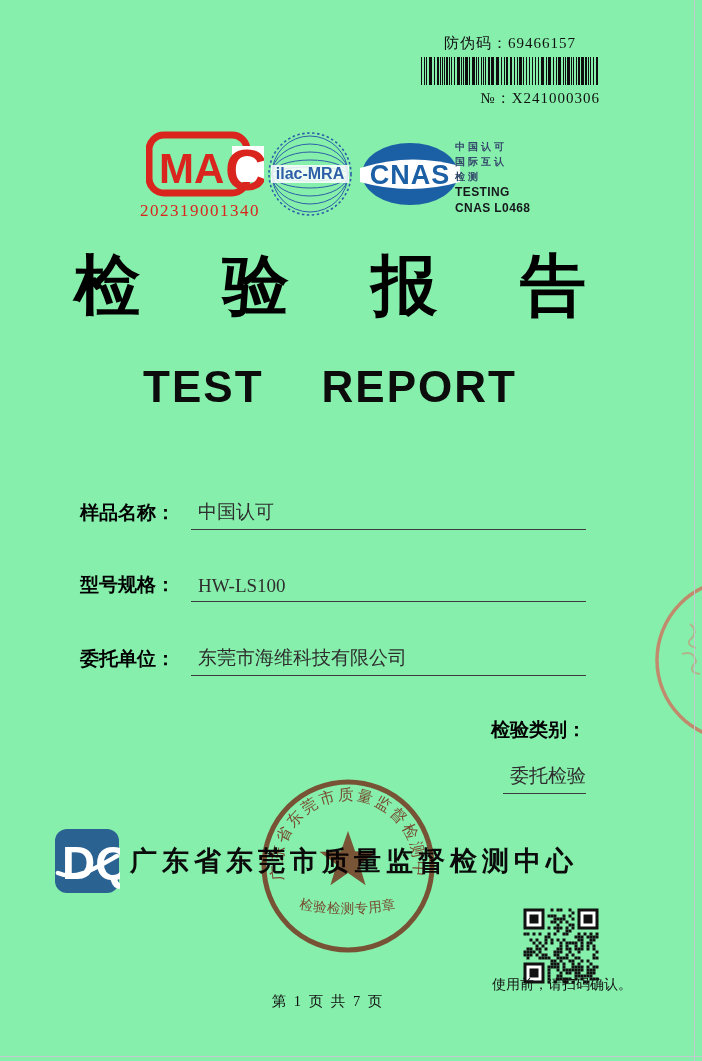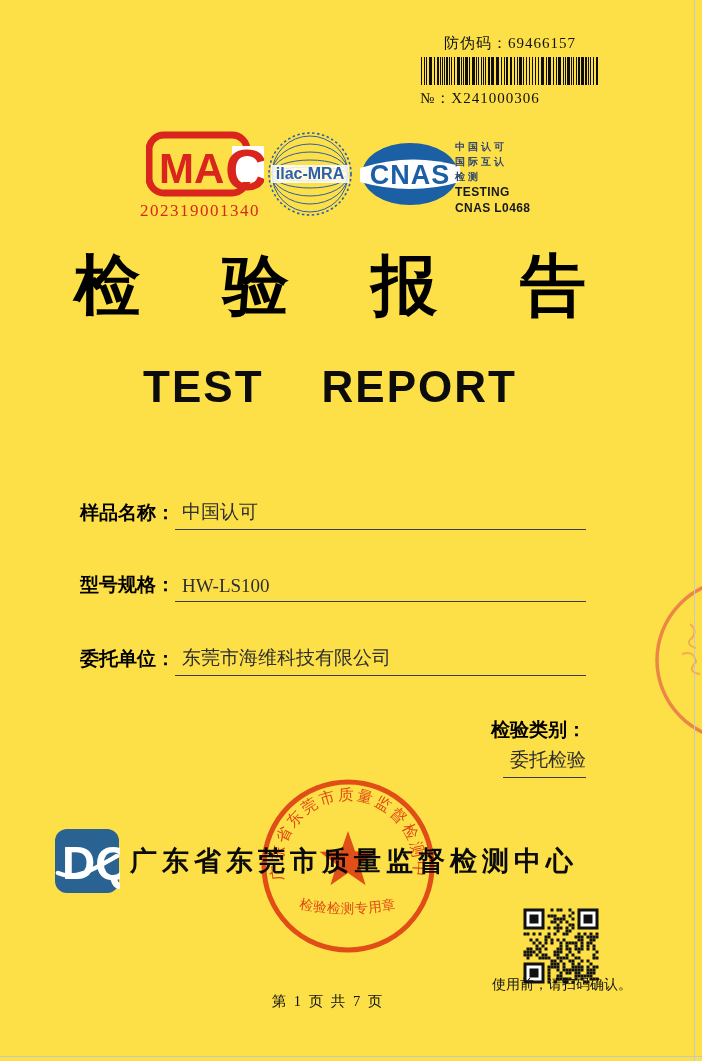--- a/index.html
+++ b/index.html
@@ -1,28 +1,28 @@
 <!DOCTYPE html>
 <html><head>
 <meta charset="utf-8">
 <style>
   * { margin:0; padding:0; box-sizing:border-box; }
   html,body { background:#fff; }
   .page {
-    position:relative; width:702px; height:1061px; background:#fde047;
+    position:relative; width:702px; height:1061px; background:#86efac;
     overflow:hidden; font-family:"Liberation Serif","DejaVu Serif",serif; color:#1a1a1a;
   }
   .edge-right { position:absolute; top:0; left:694px; width:1px; height:1061px; background:#c3c8cd; }
   .edge-bottom { position:absolute; top:1056px; left:0; width:702px; height:1px; background:#c3c8cd; }
 
   
   .antifake { position:absolute; top:34px; left:420px; width:180px; text-align:center;
               font-size:15px; letter-spacing:1px; color:#111; }
   .barcode { position:absolute; top:57px; left:420px; width:180px; height:28px; }
-  .report-no { position:absolute; top:89px; left:420px; width:180px; text-align:left;
+  .report-no { position:absolute; top:89px; left:420px; width:180px; text-align:right;
                font-size:15px; letter-spacing:1px; color:#111; }
 
   
   .cma-logo { position:absolute; top:130px; left:146px; }
   .cma-number { position:absolute; top:201px; left:140px; width:130px; 
                 font-size:17px; color:#d9251d; letter-spacing:1.5px; }
   .ilac-logo { position:absolute; top:129px; left:266px; }
   .cnas-logo { position:absolute; top:138px; left:360px; }
   .cnas-text { position:absolute; top:139px; left:455px; font-family:"Liberation Sans","DejaVu Sans",sans-serif; }
   .cnas-text .zh { font-size:10px; letter-spacing:3px; color:#33476b; line-height:15px; font-weight:bold; }
@@ -30,21 +30,21 @@
 
   
   .title-zh { position:absolute; top:250px; left:74px; width:512px; display:flex;
               justify-content:space-between; font-size:66px; font-weight:bold; line-height:1.1; color:#000; }
   .title-en { position:absolute; top:362px; left:75px; width:510px; display:flex; justify-content:center;
               gap:58px; font-family:"Liberation Sans","DejaVu Sans",sans-serif; font-size:44px;
               font-weight:bold; letter-spacing:2px; color:#0c0c0c; }
 
   
   .field { position:absolute; left:80px; width:506px; display:flex; align-items:flex-end;
-           font-size:19px; }
+           font-size:19px;gap:16px; }
   .field .label { font-weight:bold; color:#000; white-space:nowrap; padding-bottom:4px; }
   .field .value { flex:1; border-bottom:1.5px solid #3c3c3c; padding:0 0 4px 7px; color:#2e2e2e; }
   .f1 { top:499px; } .f2 { top:572px; } .f3 { top:645px; } .f4 { top:717px;flex-direction:column; }
 
   
   .org { position:absolute; top:828px; left:54px; display:flex; align-items:center; }
   .org-text { margin-left:10px; font-family:"Liberation Sans","DejaVu Sans",sans-serif; }
   .org-zh { font-size:27px; font-weight:bold; letter-spacing:5px; color:#0b0b0b; white-space:nowrap; }
   .org-en { margin-top:4px; font-size:13px; font-weight:bold; letter-spacing:1.1px;
             word-spacing:2px; color:#141414; white-space:nowrap; }

